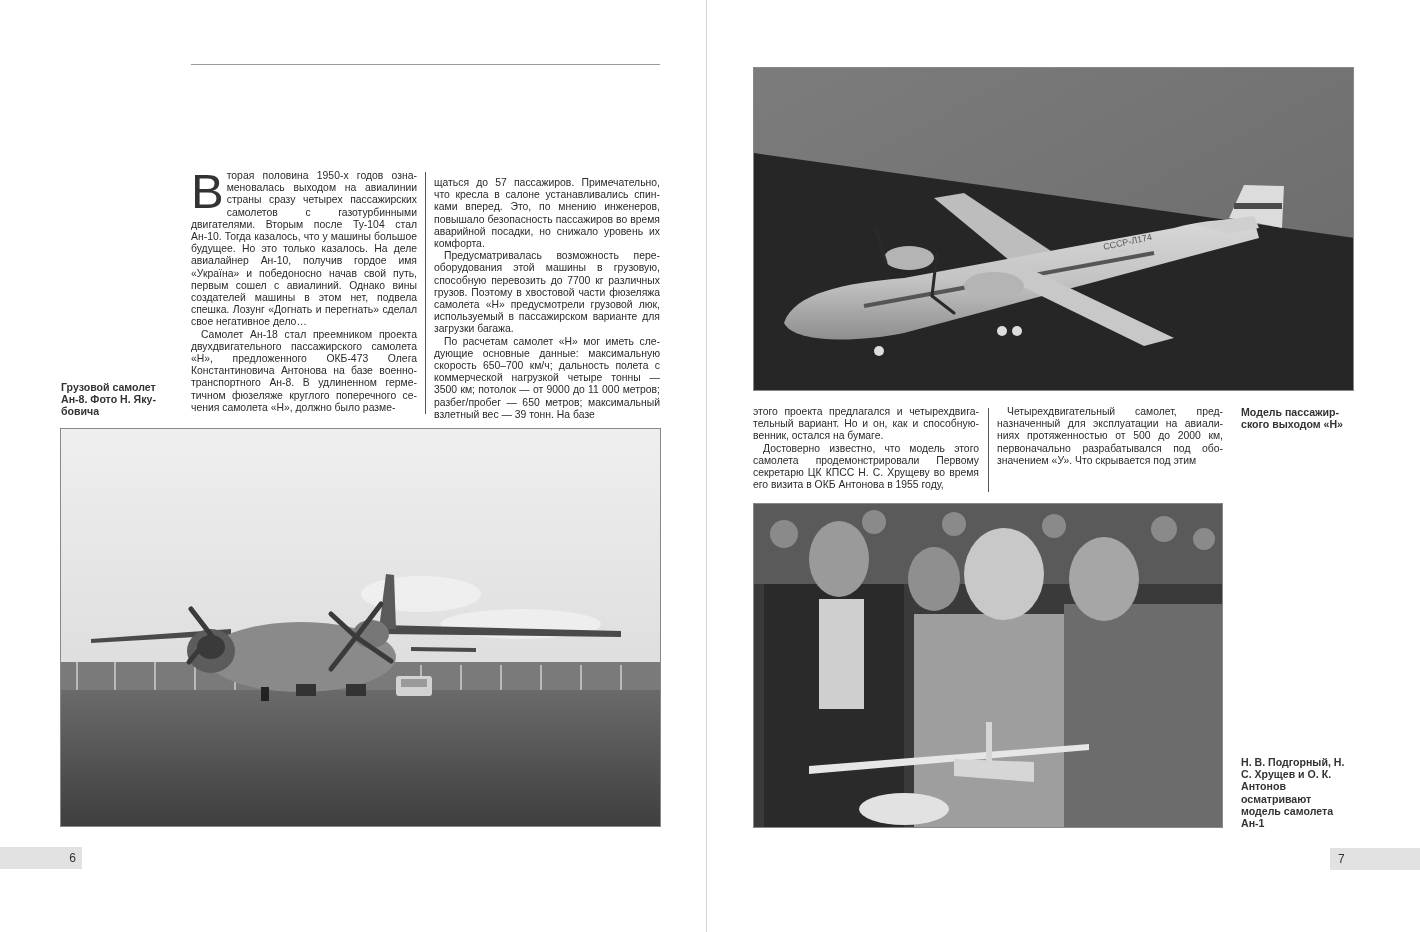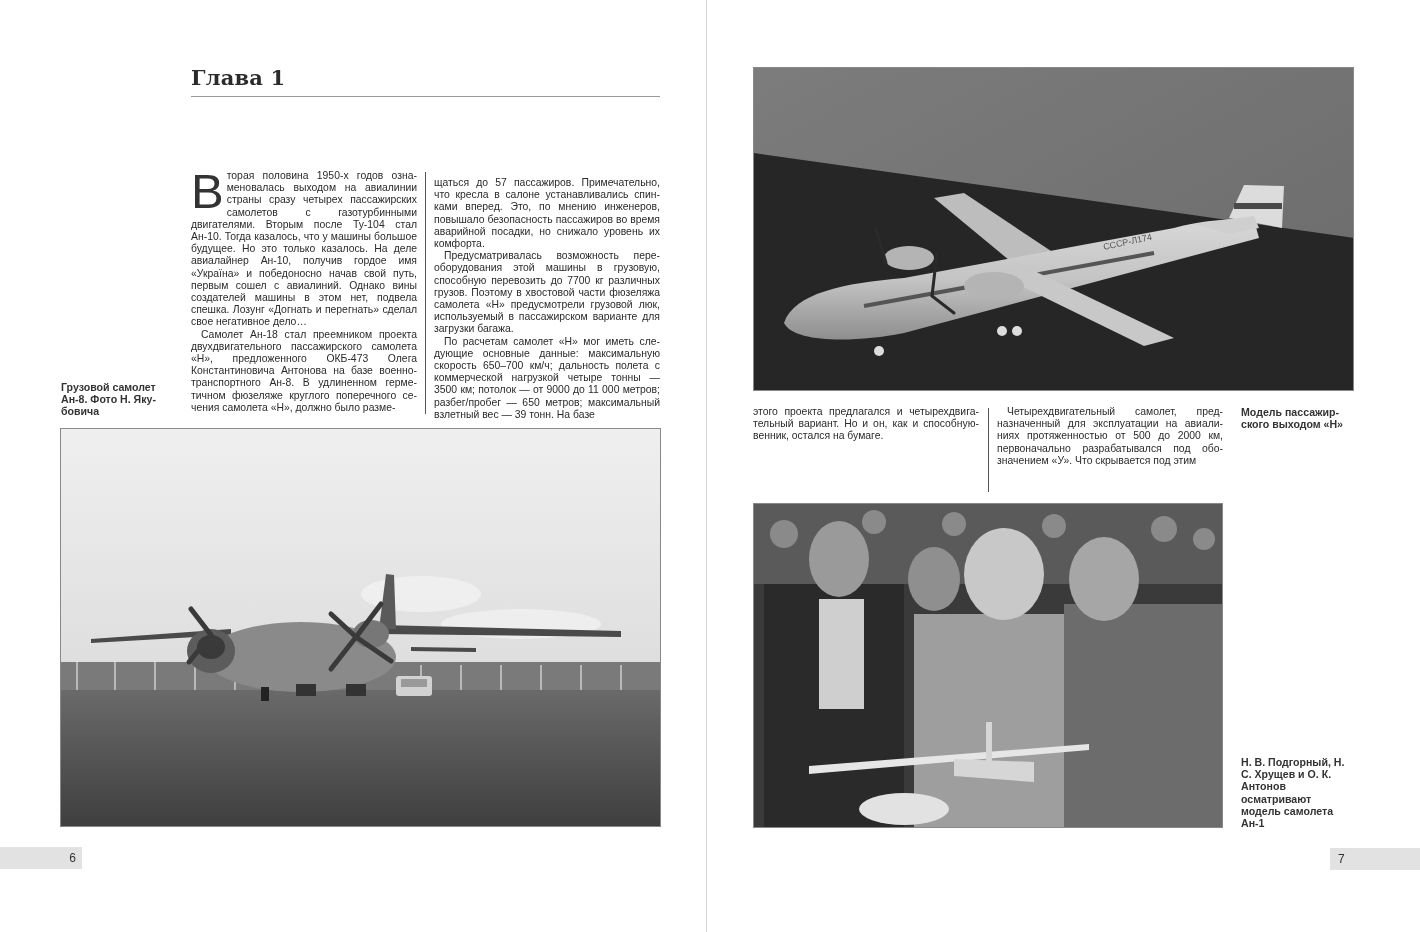--- a/index.html
+++ b/index.html
@@ -38,21 +38,20 @@
     position: absolute; background: #e2e2e2; font-size: 12px; color: #333;
     height: 22px; line-height: 22px;
   }
 </style>
 </head>
 <body>
 
 <div class="spine"></div>
 
 <div class="chapter">
-  <div class="ch-num">Глава 1</div>
   <div class="rule"></div>
 </div>
 
 <div class="col" style="left:191px; top:170px; width:226px;">
   <p class="noindent"><span class="dropcap">В</span><span>торая половина 1950-х годов озна­меновалась выходом на авиалинии страны сразу четырех пассажирских самолетов с газотурбинными двигателями. Вторым после Ту-104 стал Ан-10. Тогда ка­залось, что у машины большое будущее. Но это только казалось. На деле авиалай­нер Ан-10, получив гордое имя «Україна» и победоносно начав свой путь, первым сошел с авиалиний. Однако вины создате­лей машины в этом нет, подвела спешка. Лозунг «Догнать и перегнать» сделал свое негативное дело…</span></p>
   <p>Самолет Ан-18 стал преемником проекта двухдвигательного пассажирского само­лета «Н», предложенного ОКБ-473 Олега Константиновича Антонова на базе военно-транспортного Ан-8. В удлиненном герме­тичном фюзеляже круглого поперечного се­чения самолета «Н», должно было разме-</p>
 </div>
 <div class="vline" style="left:425px; top:172px; height:242px;"></div>
 <div class="col" style="left:434px; top:177px; width:226px;">
   <p class="noindent">щаться до 57 пассажиров. Примечательно, что кресла в салоне устанавливались спин­ками вперед. Это, по мнению инженеров, повышало безопасность пассажиров во время аварийной посадки, но снижало уро­вень их комфорта.</p>
@@ -162,20 +161,21 @@
 
     <circle cx="125" cy="283" r="5" fill="#ddd"></circle>
       <circle cx="248" cy="263" r="5" fill="#ddd"></circle>
       <circle cx="263" cy="263" r="5" fill="#ddd"></circle>
     <text x="350" y="182" font-size="9" fill="#555" font-family="Liberation Sans, sans-serif" transform="rotate(-12 350 182)">СССР-Л174</text>
   </svg>
 </div>
 
 <div class="col" style="left:753px; top:406px; width:226px;">
   <p class="noindent">этого проекта предлагался и четырехдвига­тельный вариант. Но и он, как и способную­венник, остался на бумаге.</p>
+  <p>Достоверно известно, что модель этого самолета продемонстрировали Первому секретарю ЦК КПСС Н. С. Хрущеву во вре­мя его визита в ОКБ Антонова в 1955 году,</p>
 </div>
 <div class="vline" style="left:988px; top:408px; height:84px;"></div>
 <div class="col" style="left:997px; top:406px; width:226px;">
   <p>Четырехдвигательный самолет, пред­назначенный для эксплуатации на авиали­ниях протяженностью от 500 до 2000 км, первоначально разрабатывался под обо­значением «У». Что скрывается под этим</p>
 </div>
 
 <div class="caption" style="left:1241px; top:406px; width:112px;">Модель пассажир­ского выходом «Н»</div>
 
 <div class="photo" style="left:753px; top:503px; width:470px; height:325px;">
   <svg width="470" height="325" viewBox="0 0 470 325" xmlns="http://www.w3.org/2000/svg">

